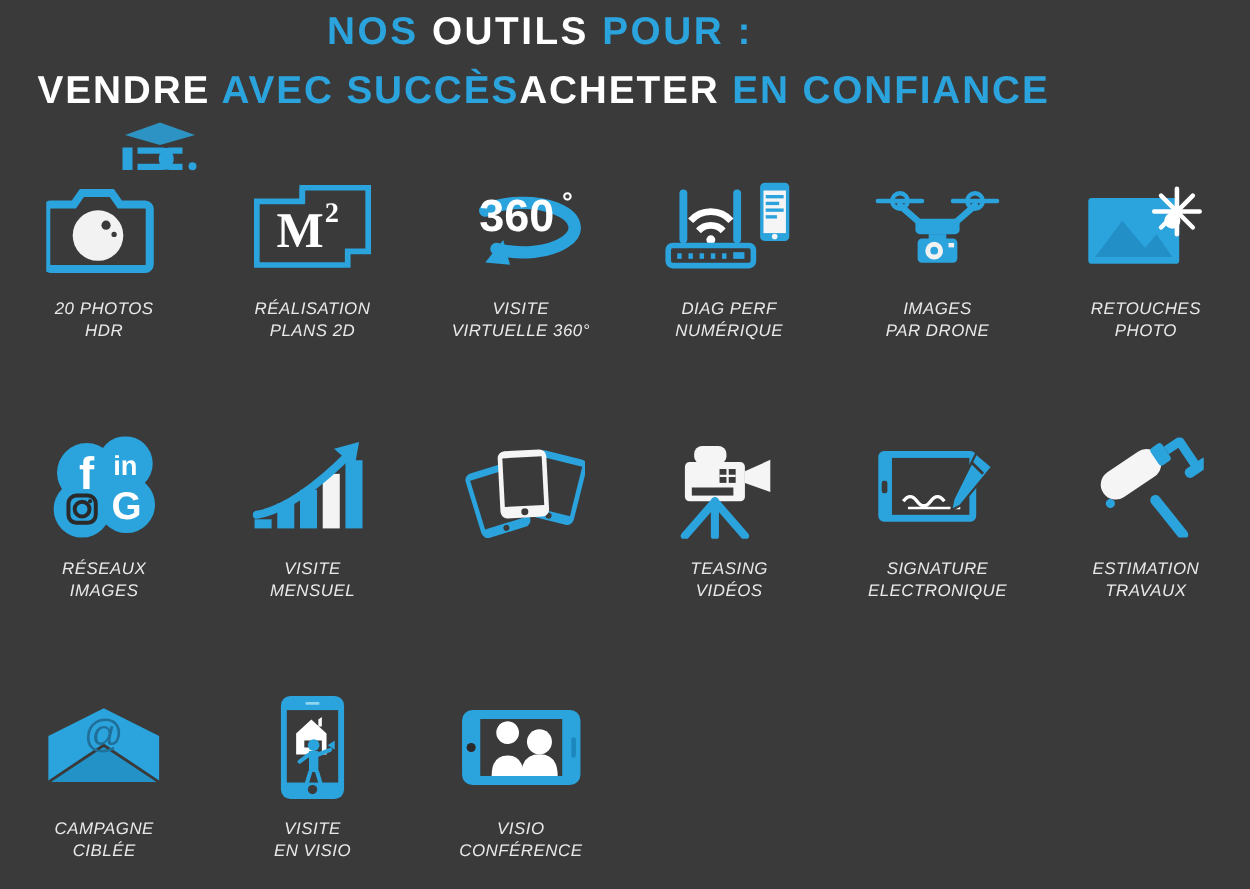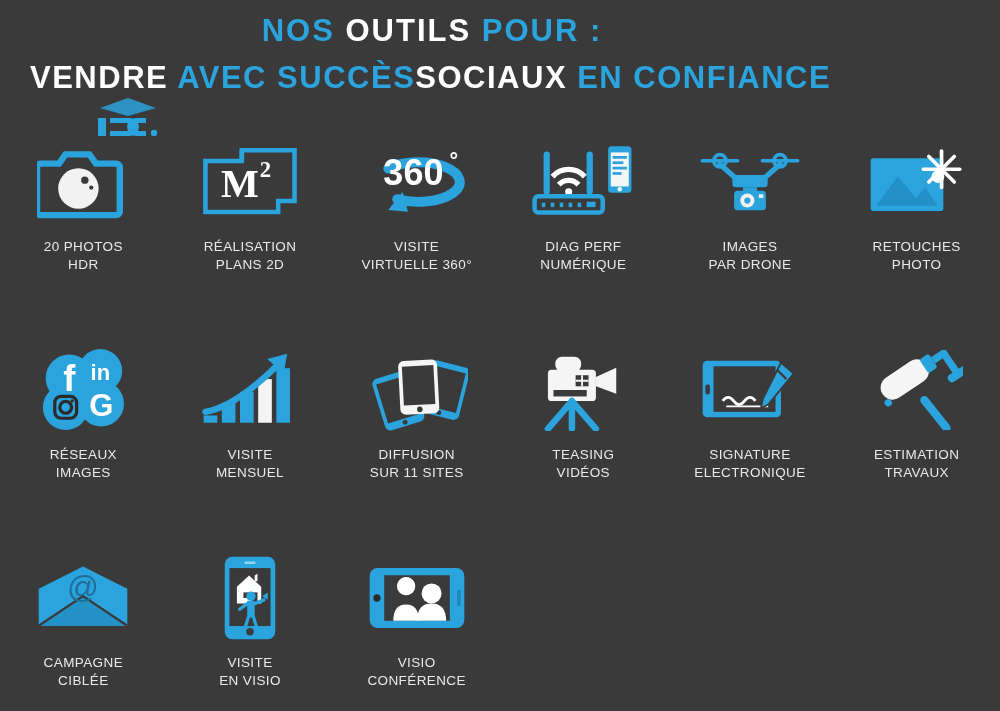--- a/index.html
+++ b/index.html
@@ -9,21 +9,21 @@
     height: 711px;
     background: #3a3a3a;
     font-family: "Liberation Sans", sans-serif;
     overflow: hidden;
     position: relative;
   }
 
   
   .header {
     width: 864px;
-    padding-top: 14px;
+    padding-top: 8px;
     text-align: center;
   }
   .title-main {
     font-size: 31px;
     font-weight: 700;
     letter-spacing: 2px;
     line-height: 1.1;
   }
   .w { color: #ffffff; }
   .b { color: #2ba3dd; }
@@ -73,39 +73,40 @@
     justify-content: center;
   }
   .caption {
     margin-top: 10px;
     color: #e9e9e9;
     font-size: 13.5px;
     line-height: 1.35;
     text-align: center;
     letter-spacing: 0.4px;
     white-space: pre-line;
+    font-style: italic;
   }
 </style>
 </head>
 <body>
 
 <div class="header">
   <div class="title-main">
     <span class="b">NOS</span>
     <span class="w">OUTILS</span>
     <span class="b">POUR :</span>
   </div>
 
   <div class="subtitle-row">
     <div class="subtitle">
       <span class="w">VENDRE</span>
       <span class="b">AVEC SUCCÈS</span>
     </div>
     <div class="subtitle">
-      <span class="w">SOCIAUX</span>
+      <span class="w">ACHETER</span>
       <span class="b">EN CONFIANCE</span>
     </div>
   </div>
 </div>
 
 <div class="logo-wrap">
   <svg viewBox="0 0 80 46" width="80" height="46">
     <path d="M12 12 L40 2 L68 12 L40 20 Z" fill="#2ba3dd" opacity="0.85"></path>
     <rect x="10" y="22" width="8" height="18" fill="#2ba3dd"></rect>
     <path d="M22 22 h20 a9 9 0 0 1 0 18 h-20 v-5 h19 a4 4 0 0 0 0-8 h-19 Z" fill="#2ba3dd"></path>
@@ -269,22 +270,20 @@
           <rect x="66" y="20" width="36" height="44" fill="#3a3a3a"></rect>
           <circle cx="84" cy="68" r="2.6" fill="#3a3a3a"></circle>
         </g>
         <g transform="rotate(-3 56 44)">
           <rect x="36" y="12" width="42" height="58" rx="6" fill="#f5f5f5"></rect>
           <rect x="40" y="18" width="34" height="42" fill="#3a3a3a"></rect>
           <circle cx="57" cy="65" r="3" fill="#3a3a3a"></circle>
         </g>
       </svg>
     </div>
-    <div class="caption">DIFFUSION
-SUR 11 SITES</div>
   </div>
 
   <div class="cell">
     <div class="icon-box">
       <svg viewBox="0 0 104 88" width="96" height="82">
         <rect x="14" y="22" width="52" height="34" rx="4" fill="#f5f5f5"></rect>
         <rect x="22" y="8" width="28" height="16" rx="7" fill="#f5f5f5"></rect>
         <path d="M66 30 L88 20 v28 L66 40 Z" fill="#f5f5f5"></path>
         <rect x="44" y="28" width="14" height="12" fill="#3a3a3a"></rect>
         <path d="M51 28 v12 M44 34 h14" stroke="#f5f5f5" stroke-width="2"></path>

